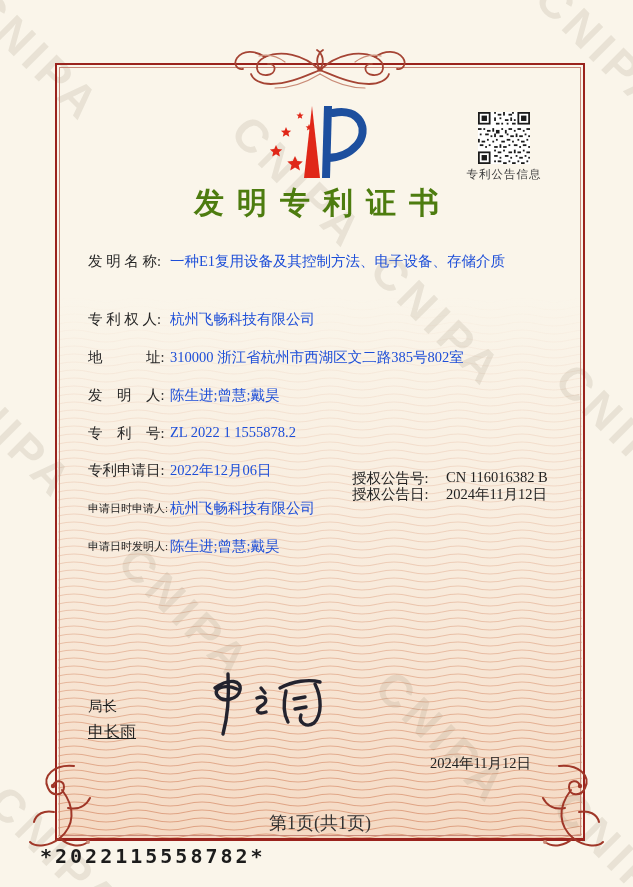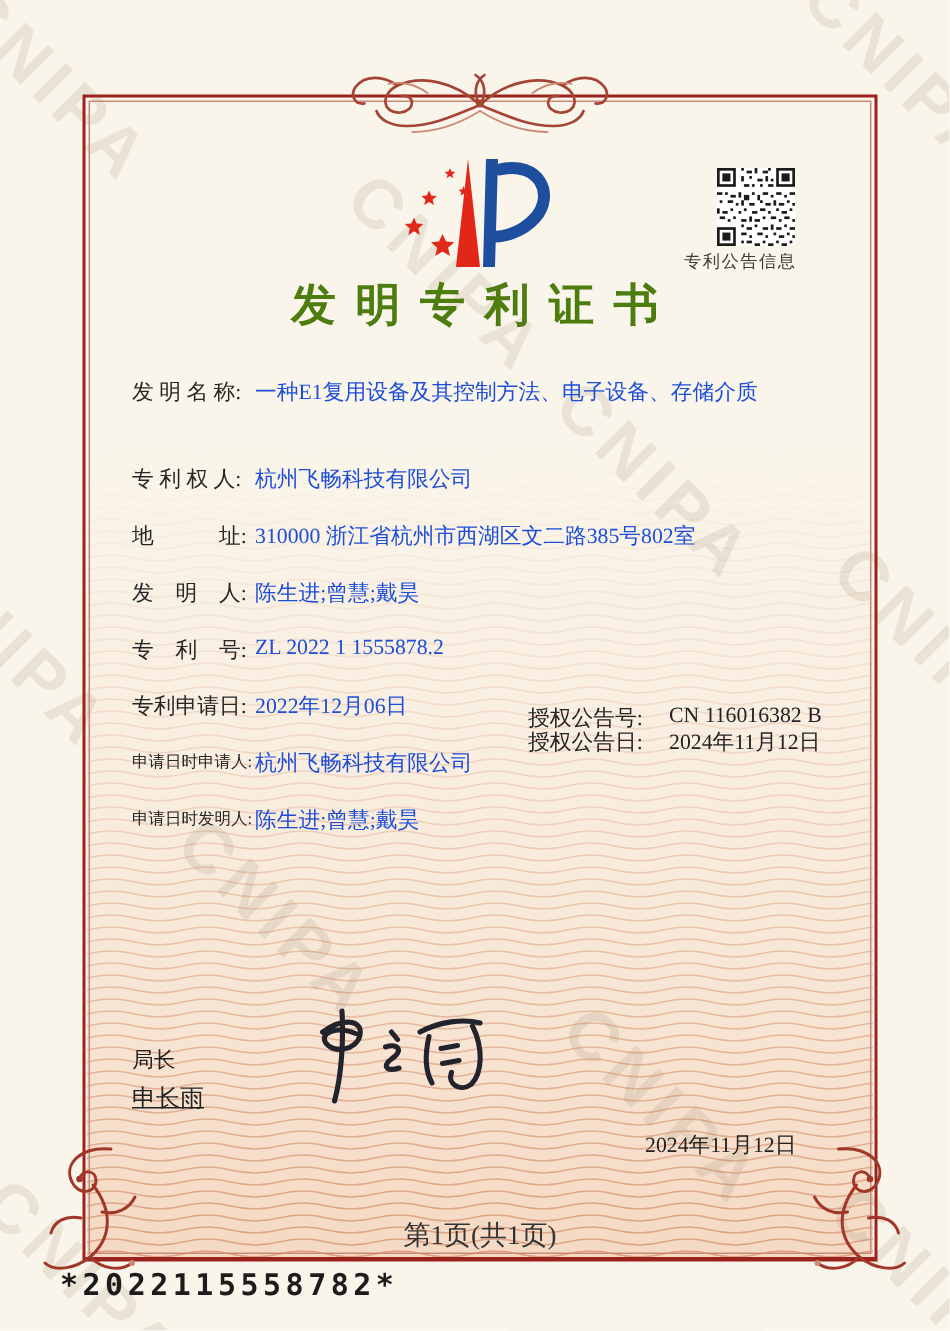--- a/index.html
+++ b/index.html
@@ -28,21 +28,21 @@
     color:rgba(148,136,112,0.17);
     transform:translate(-50%,-50%) rotate(45deg);
   }
   
   .orn{ position:absolute; z-index:4; pointer-events:none; }
   
   .content{ position:absolute; inset:0; z-index:5; }
   .cert-no{ position:absolute; left:85px; top:106px; font-size:14.5px; letter-spacing:2px; color:#3a3a3a; }
   .logo{ position:absolute; left:263px; top:104px; }
   .qr{ position:absolute; left:478px; top:112px; }
-  .qr-label{ position:absolute; left:456px; top:167px; width:96px; font-size:11.5px; letter-spacing:1px; color:#3c3c3c; }
+  .qr-label{ position:absolute; left:456px; top:167px; width:96px; text-align:center; font-size:11.5px; letter-spacing:1px; color:#3c3c3c; }
   .title{
     position:absolute; left:0; top:183px; width:100%; text-align:center;
     font-size:30px; font-weight:bold; letter-spacing:13px; text-indent:13px; color:#4d7c0f;
   }
   .row{ position:absolute; left:88px; font-size:14.5px; white-space:nowrap; color:#1f1f1f; }
   .row .lab{ color:#262626; }
   .row .val{ position:absolute; left:82px; top:0; color:#1d4ed8; }
   .row.long .lab{ font-size:11px; }
   .rrow{ position:absolute; left:352px; font-size:14.5px; white-space:nowrap;margin-top:45px; }
   .rrow .val{ position:absolute; left:94px; top:0; }

